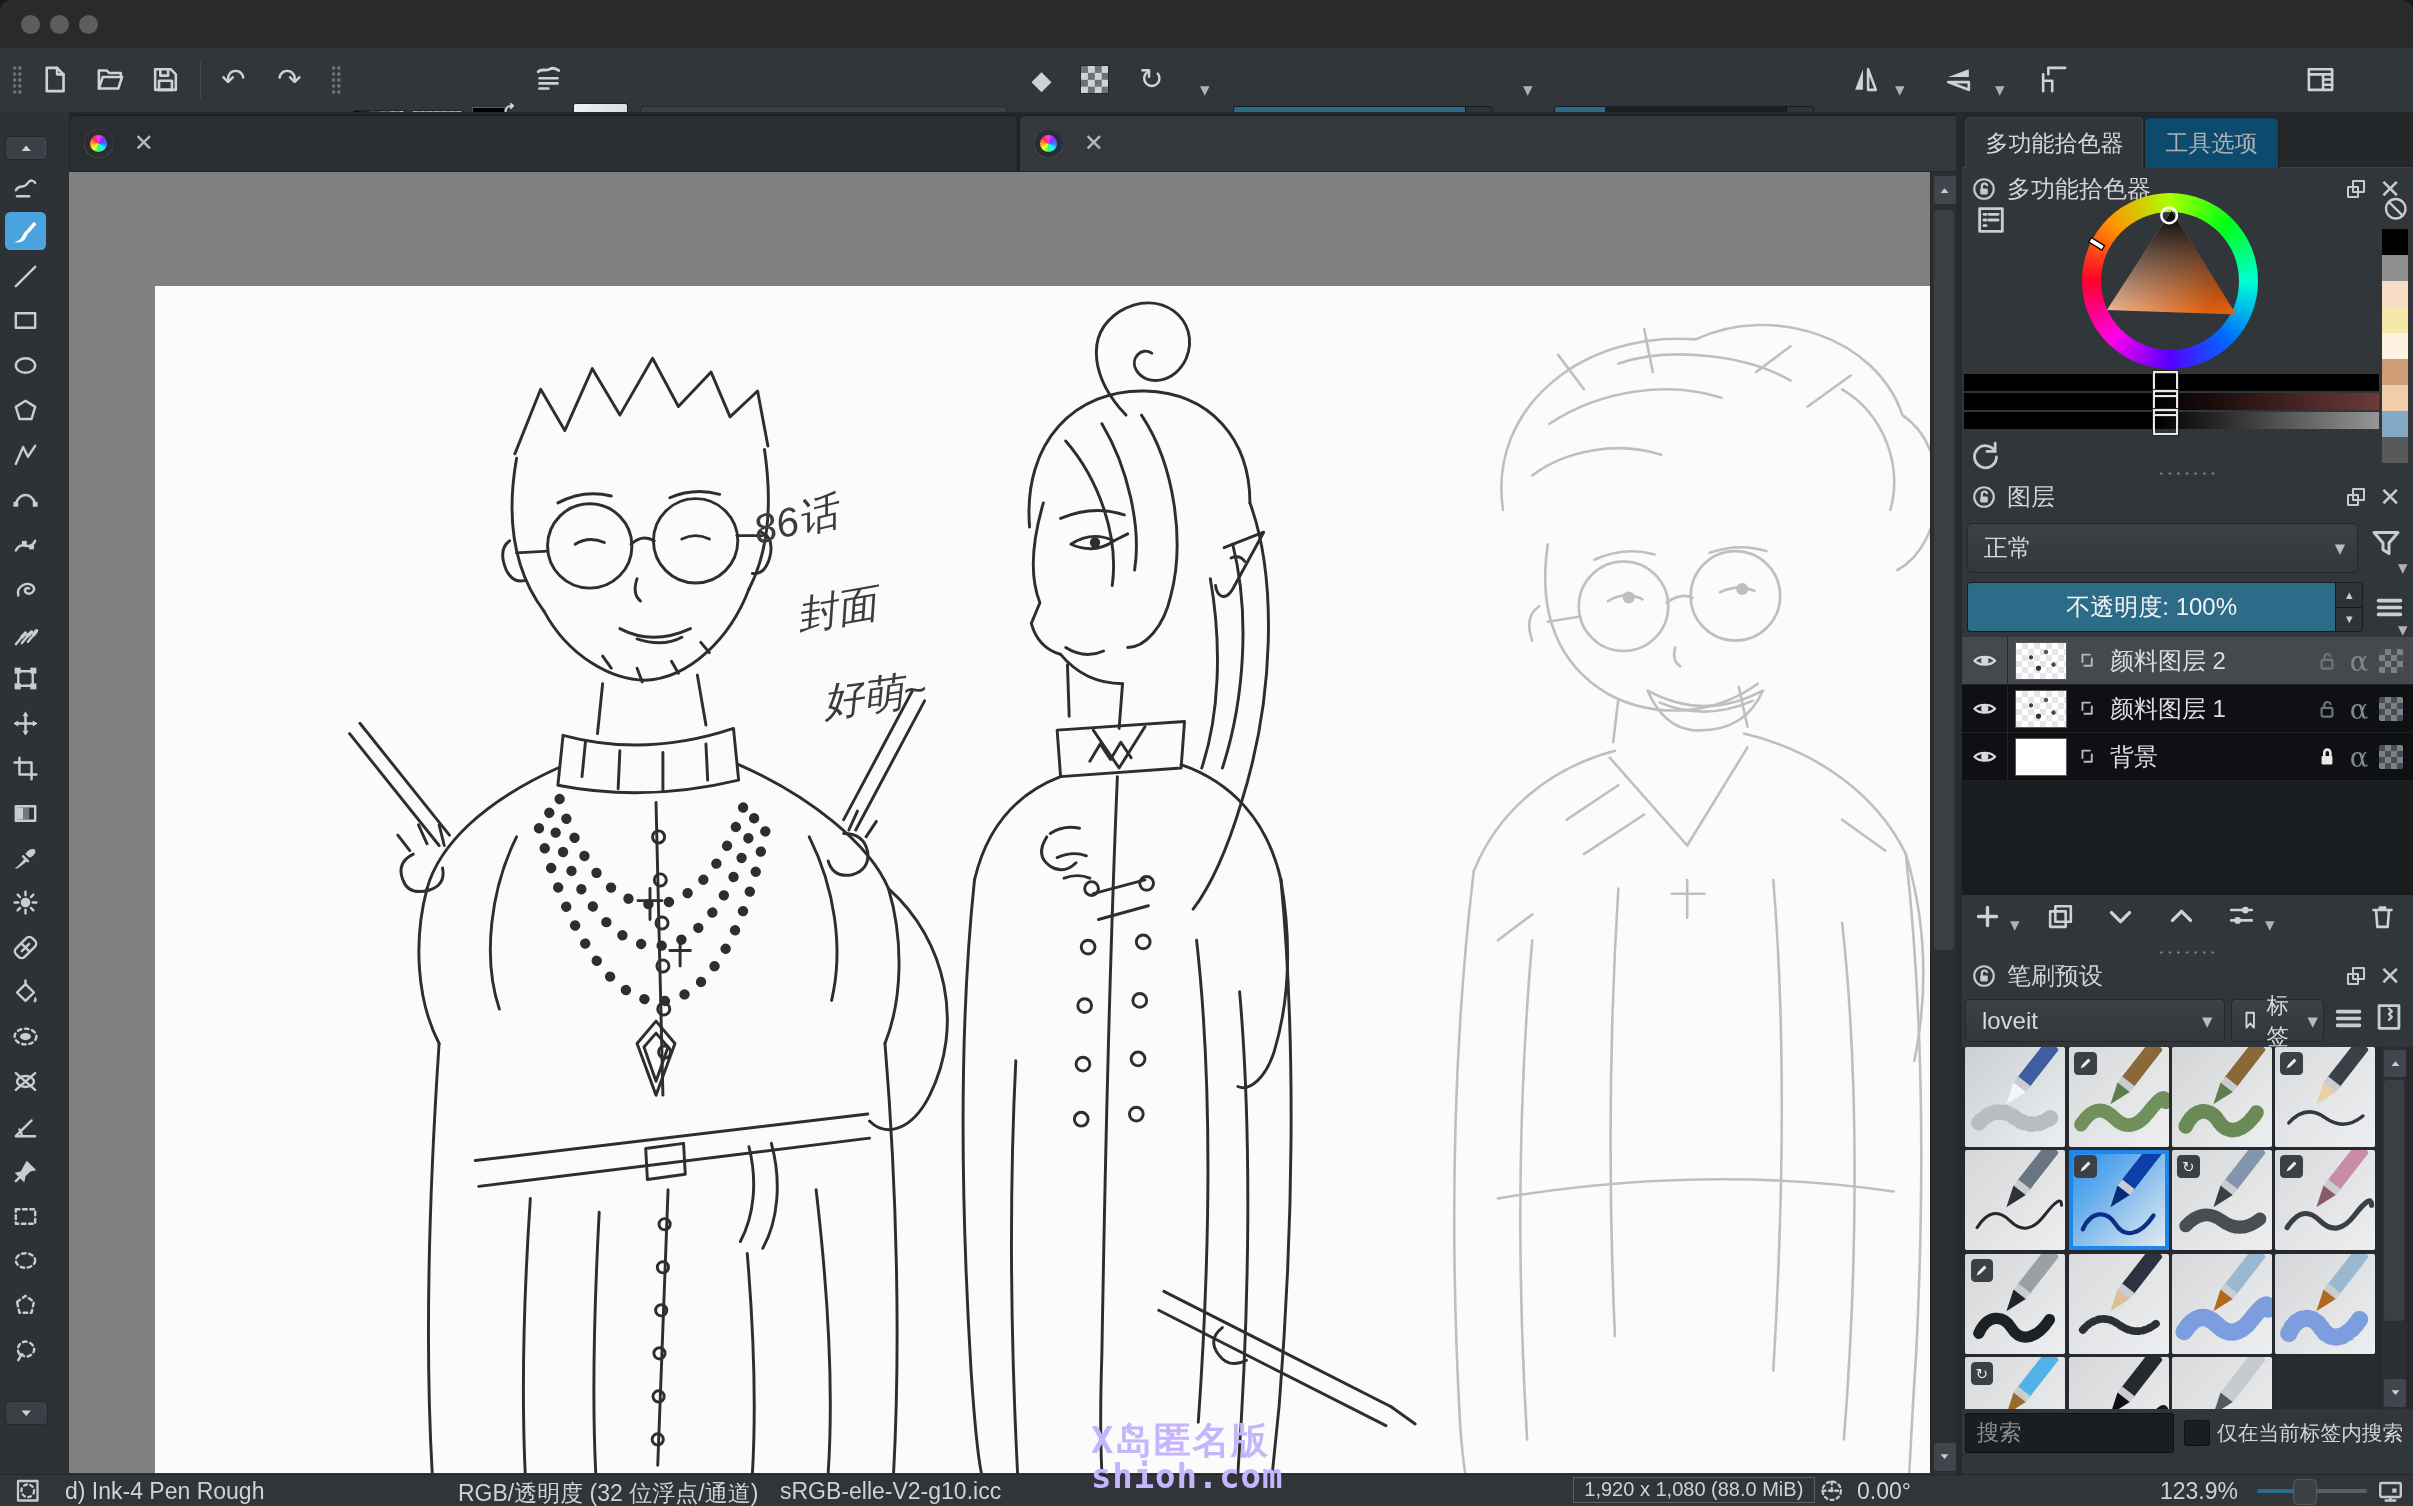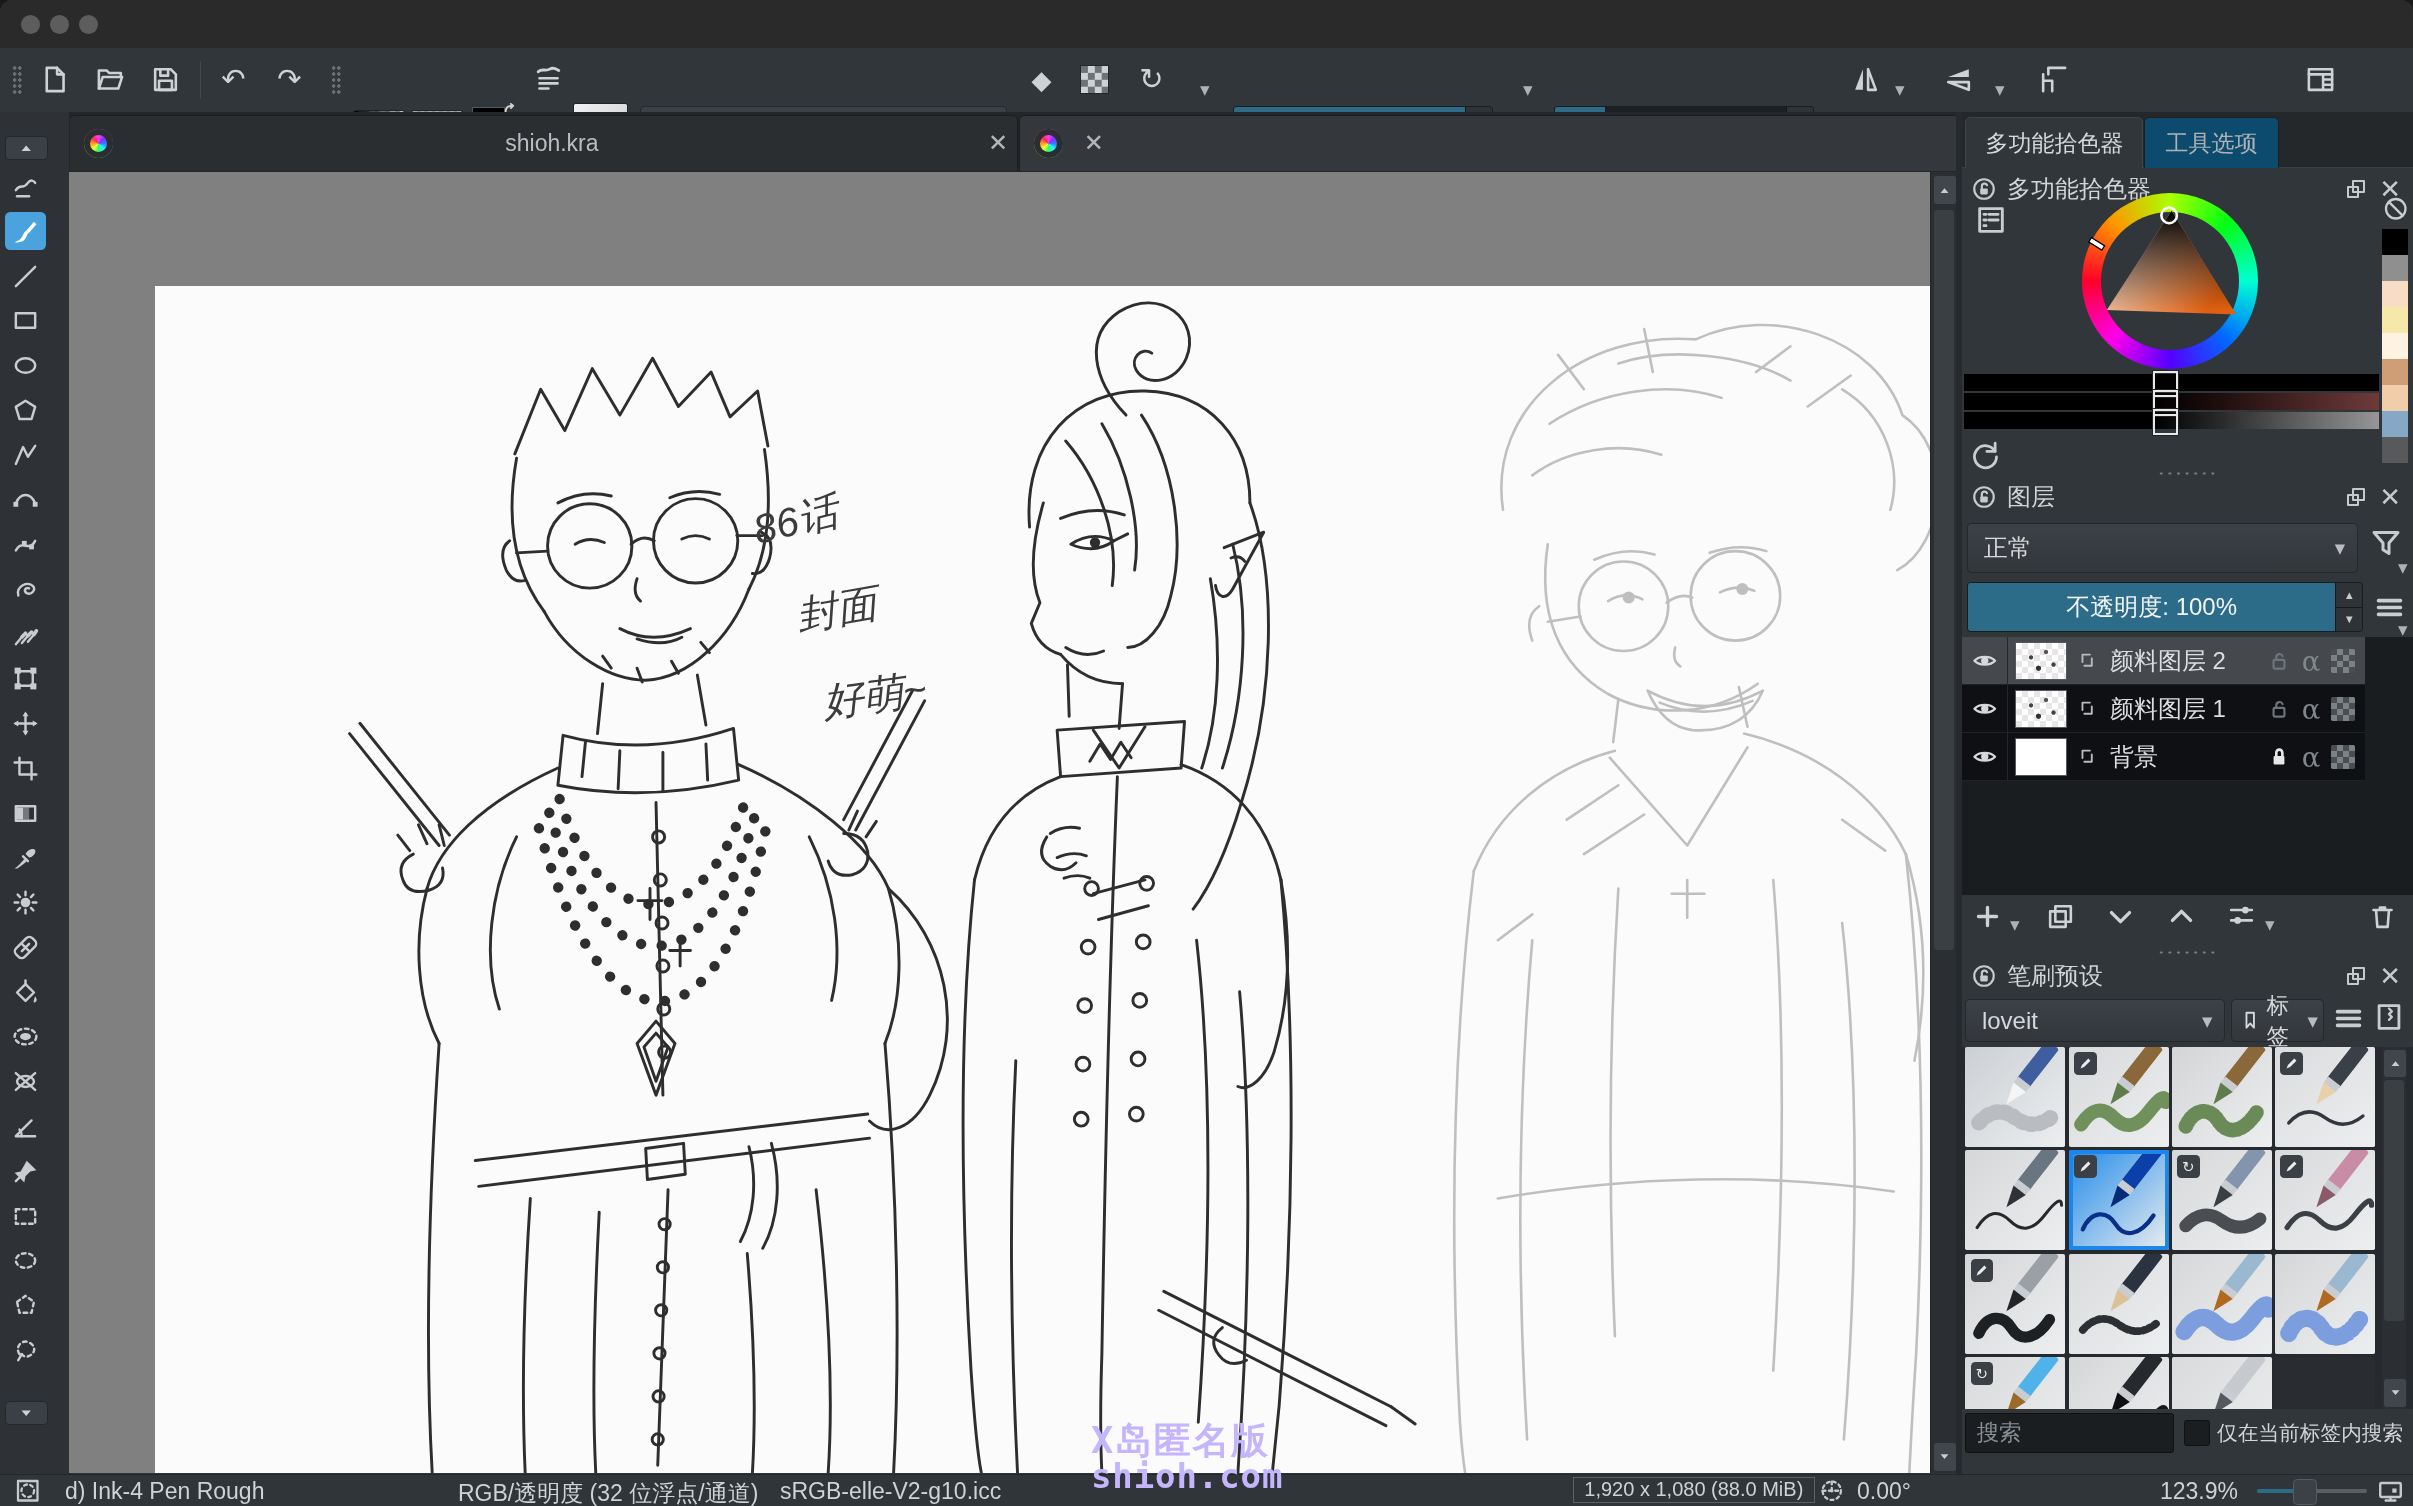--- a/index.html
+++ b/index.html
@@ -91,21 +91,21 @@
   .dhead .hb .svgi{width:24px;height:24px;margin:0;}
   .dhead .hx{font-size:26px;color:#c6cacd;margin-right:12px;}
   .dots{position:absolute;width:60px;height:6.9px;background-image:radial-gradient(#7a7f84 1.4px,transparent 1.7px);
         background-size:8.6px 6.9px;}
   .sq-btn{position:absolute;display:flex;align-items:center;justify-content:center;color:#c9ccd0;}
   .sq-btn .svgi{width:100%;height:100%;}
   .swatch{width:26px;height:26px;}
   .strip{position:absolute;height:17px;background:#000;}
   .shandle{position:absolute;width:20.7px;height:22.4px;border:2.6px solid #e8e8e8;outline:1.7px solid #222;background:transparent;}
   
-  .lrow{position:absolute;left:0;width:403px;height:47px;display:flex;align-items:center;background:#0e1013;border-bottom:0.9px solid #1f2327;}
+  .lrow{position:absolute;left:0;width:451px;height:47px;display:flex;align-items:center;background:#0e1013;border-bottom:0.9px solid #1f2327;}
   .lrow.sel{background:#45494e;}
   .lrow .eyec{width:45px;align-self:stretch;display:flex;align-items:center;justify-content:center;border-right:0.9px solid #23262a;color:#d6d8da;}
   .lrow .eyec .svgi{width:27.5px;height:27.5px;}
   .lthumb{width:50px;height:36px;margin-left:6.9px;border:0.9px solid #55595e;
       background:conic-gradient(#e6e6e6 25%,#fff 0 50%,#e6e6e6 0 75%,#fff 0);background-size:12px 12px;}
   .lthumb.spk{background:
       radial-gradient(circle at 30% 40%,#444 1.7px,transparent 2.6px),
       radial-gradient(circle at 60% 25%,#555 1.7px,transparent 2.6px),
       radial-gradient(circle at 45% 70%,#333 2.2px,transparent 3px),
       radial-gradient(circle at 75% 60%,#444 1.7px,transparent 2.6px),
@@ -287,21 +287,20 @@
             <rect x="3" y="4" width="18" height="16"></rect>
             <path d="M3 8h18M14 8v12M14 12h7M14 16h7"></path>
           </svg>
         </span>
       </div>
   </div>
 
   <div class="abs tabbar">
     <div class="abs dtab inactive" style="left:0;width:947px">
       <span class="kicon"></span>
-      <span class="title">shioh.kra</span>
       <span class="x">✕</span>
     </div>
     <div class="abs dtab active" style="left:950px;width:940px">
       <span class="kicon"></span>
       <span class="x">✕</span>
     </div>
   </div>
 
   <div class="abs toolbox">
     <div class="tscroll" style="top:24px">

